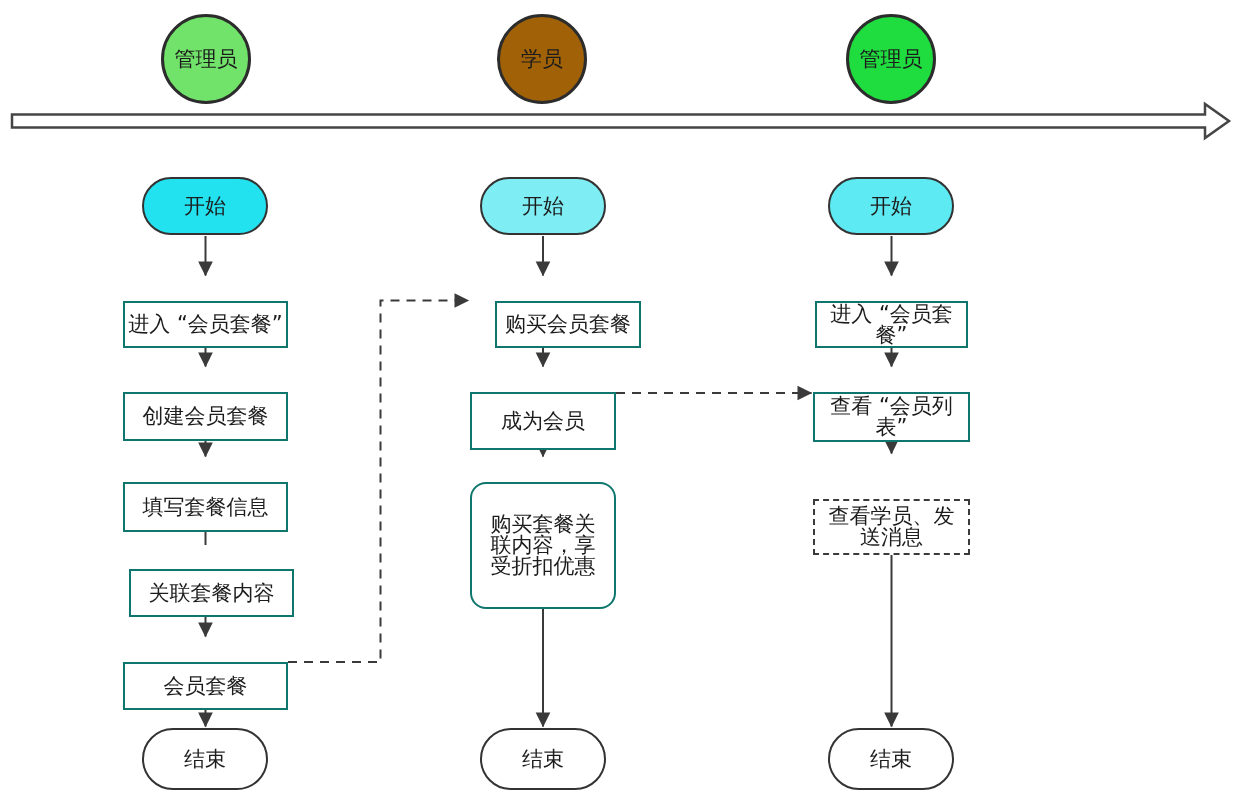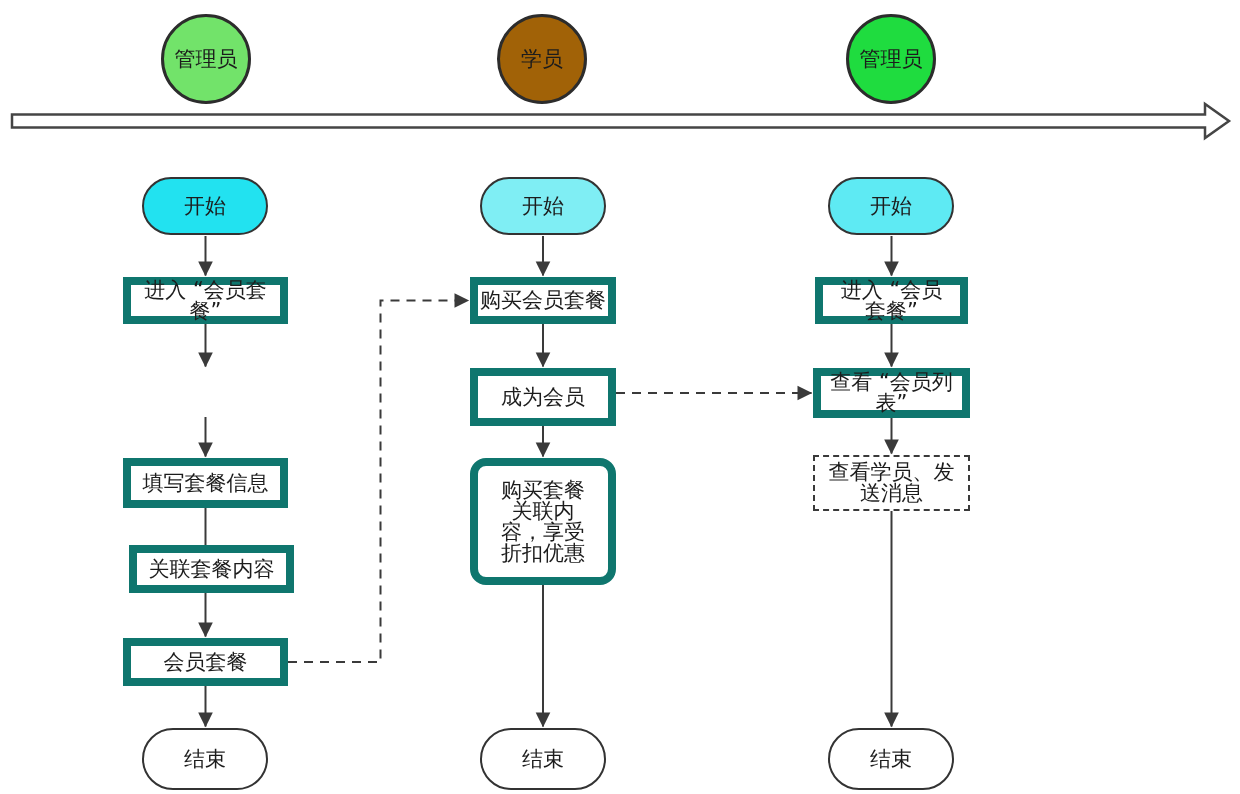--- a/index.html
+++ b/index.html
@@ -7,24 +7,24 @@
     position:relative;width:1240px;height:794px;background:#ffffff;
     font-family:"DejaVu Sans","Liberation Sans",sans-serif;
     color:#1c1c1c;overflow:hidden;
   }
   .wires{position:absolute;left:0;top:0;width:1240px;height:794px;}
   .node{
     position:absolute;display:flex;align-items:center;justify-content:center;
     text-align:center;font-size:21px;line-height:21px;
     box-sizing:border-box;background:#ffffff;
   }
-  .proc{border:8px solid #0f766e;}
+  .proc{border:2px solid #0f766e;margin-top:24px;}
   .pill{border:2px solid #333333;border-radius:31px;}
   .circle{border:3px solid #2c2c2c;border-radius:50%;}
-  .dashedbox{border:2px dashed #3a3a3a;padding:0 12px;}
+  .dashedbox{border:2px dashed #3a3a3a;padding:0 12px;margin-top:44px;}
   .padwide{padding:0 14px;border-radius:16px;}
   .padslim{padding:0 8px;}
   .lbl{display:block;}
 </style>
 </head>
 <body>
 
 <div class="canvas">
 
   <svg class="wires" viewBox="0 0 1240 794">
@@ -64,20 +64,23 @@
   </div>
 
   <div class="node pill" style="left: 142px; top: 177px; width: 126px; height: 58px; background: rgb(34, 226, 240);">
     <span class="lbl">开始</span>
   </div>
 
   <div class="node proc" style="left:123px;top:277px;width:165px;height:47px">
     <span class="lbl">进入 “会员套餐”</span>
   </div>
 
+  <div class="node proc" style="left:123px;top:368px;width:165px;height:49px">
+    <span class="lbl">创建会员套餐</span>
+  </div>
 
   <div class="node proc" style="left:123px;top:458px;width:165px;height:50px">
     <span class="lbl">填写套餐信息</span>
   </div>
 
   <div class="node proc" style="left:129px;top:545px;width:165px;height:48px">
     <span class="lbl">关联套餐内容</span>
   </div>
 
   <div class="node proc" style="left:123px;top:638px;width:165px;height:48px">
@@ -89,21 +92,21 @@
   </div>
 
   <div class="node circle" style="left: 497px; top: 14px; width: 90px; height: 90px; background: #a16207;">
     <span class="lbl">学员</span>
   </div>
 
   <div class="node pill" style="left: 480px; top: 177px; width: 126px; height: 58px; background: rgb(127, 238, 244);">
     <span class="lbl">开始</span>
   </div>
 
-  <div class="node proc" style="left:470px;top:277px;width:146px;height:47px">
+  <div class="node proc" style="left:495px;top:277px;width:146px;height:47px">
     <span class="lbl">购买会员套餐</span>
   </div>
 
   <div class="node proc" style="left:470px;top:368px;width:146px;height:58px">
     <span class="lbl">成为会员</span>
   </div>
 
   <div class="node proc padwide" style="left:470px;top:458px;width:146px;height:127px">
     <span class="lbl">购买套餐关联内容，享受折扣优惠</span>
   </div>

